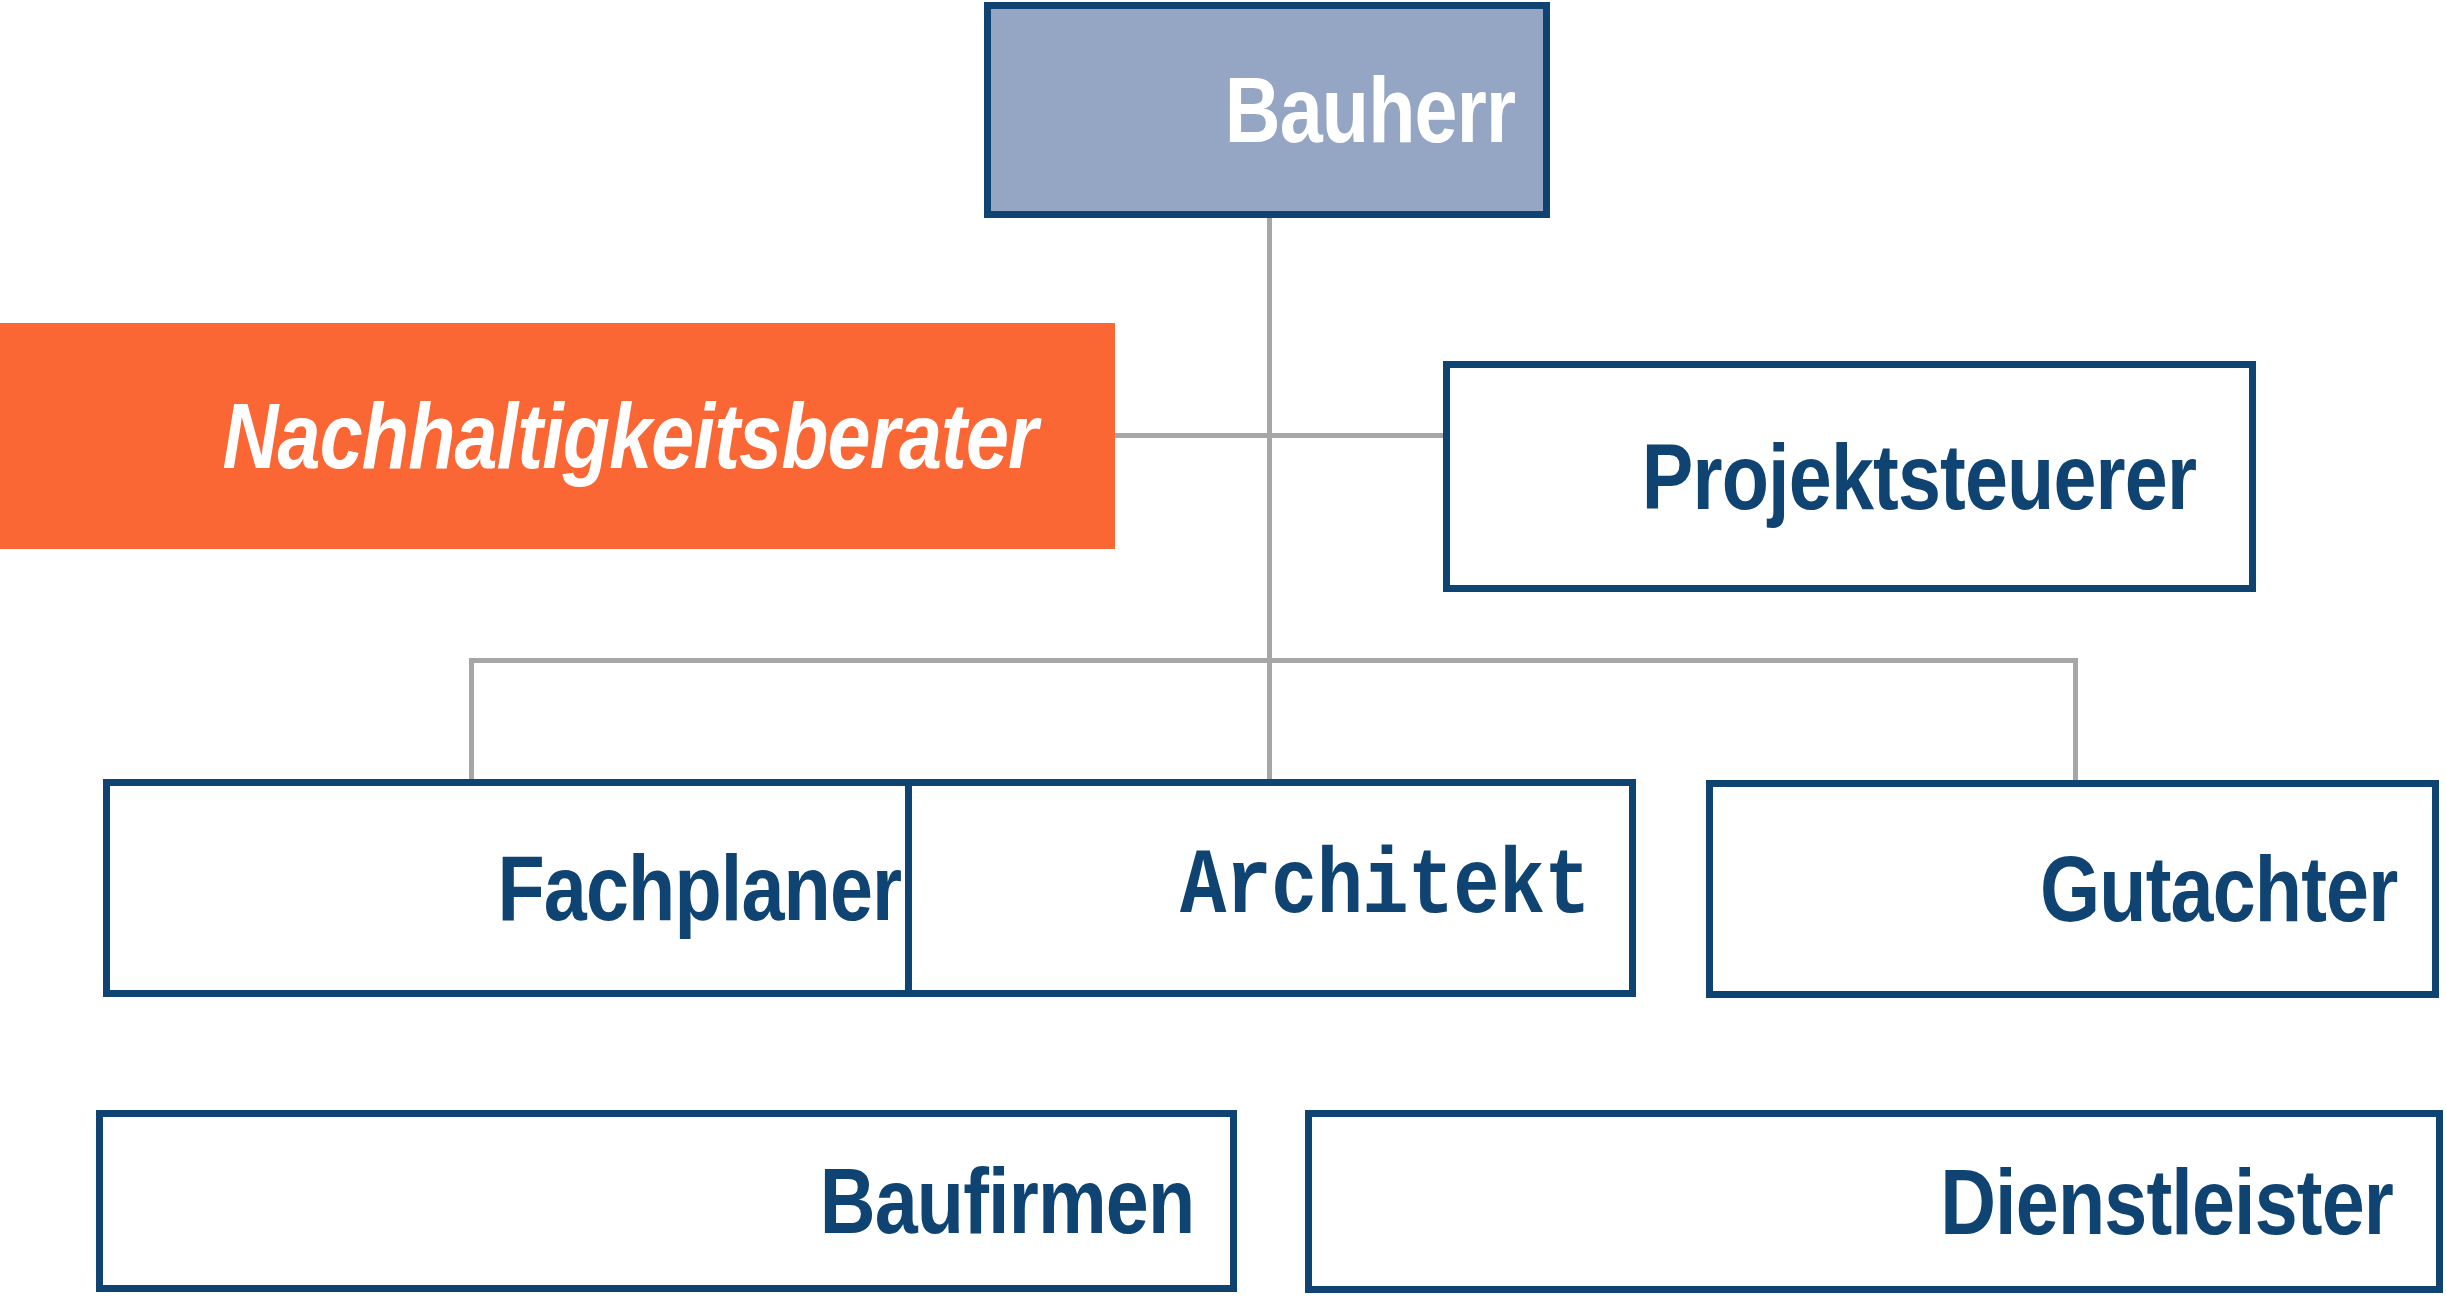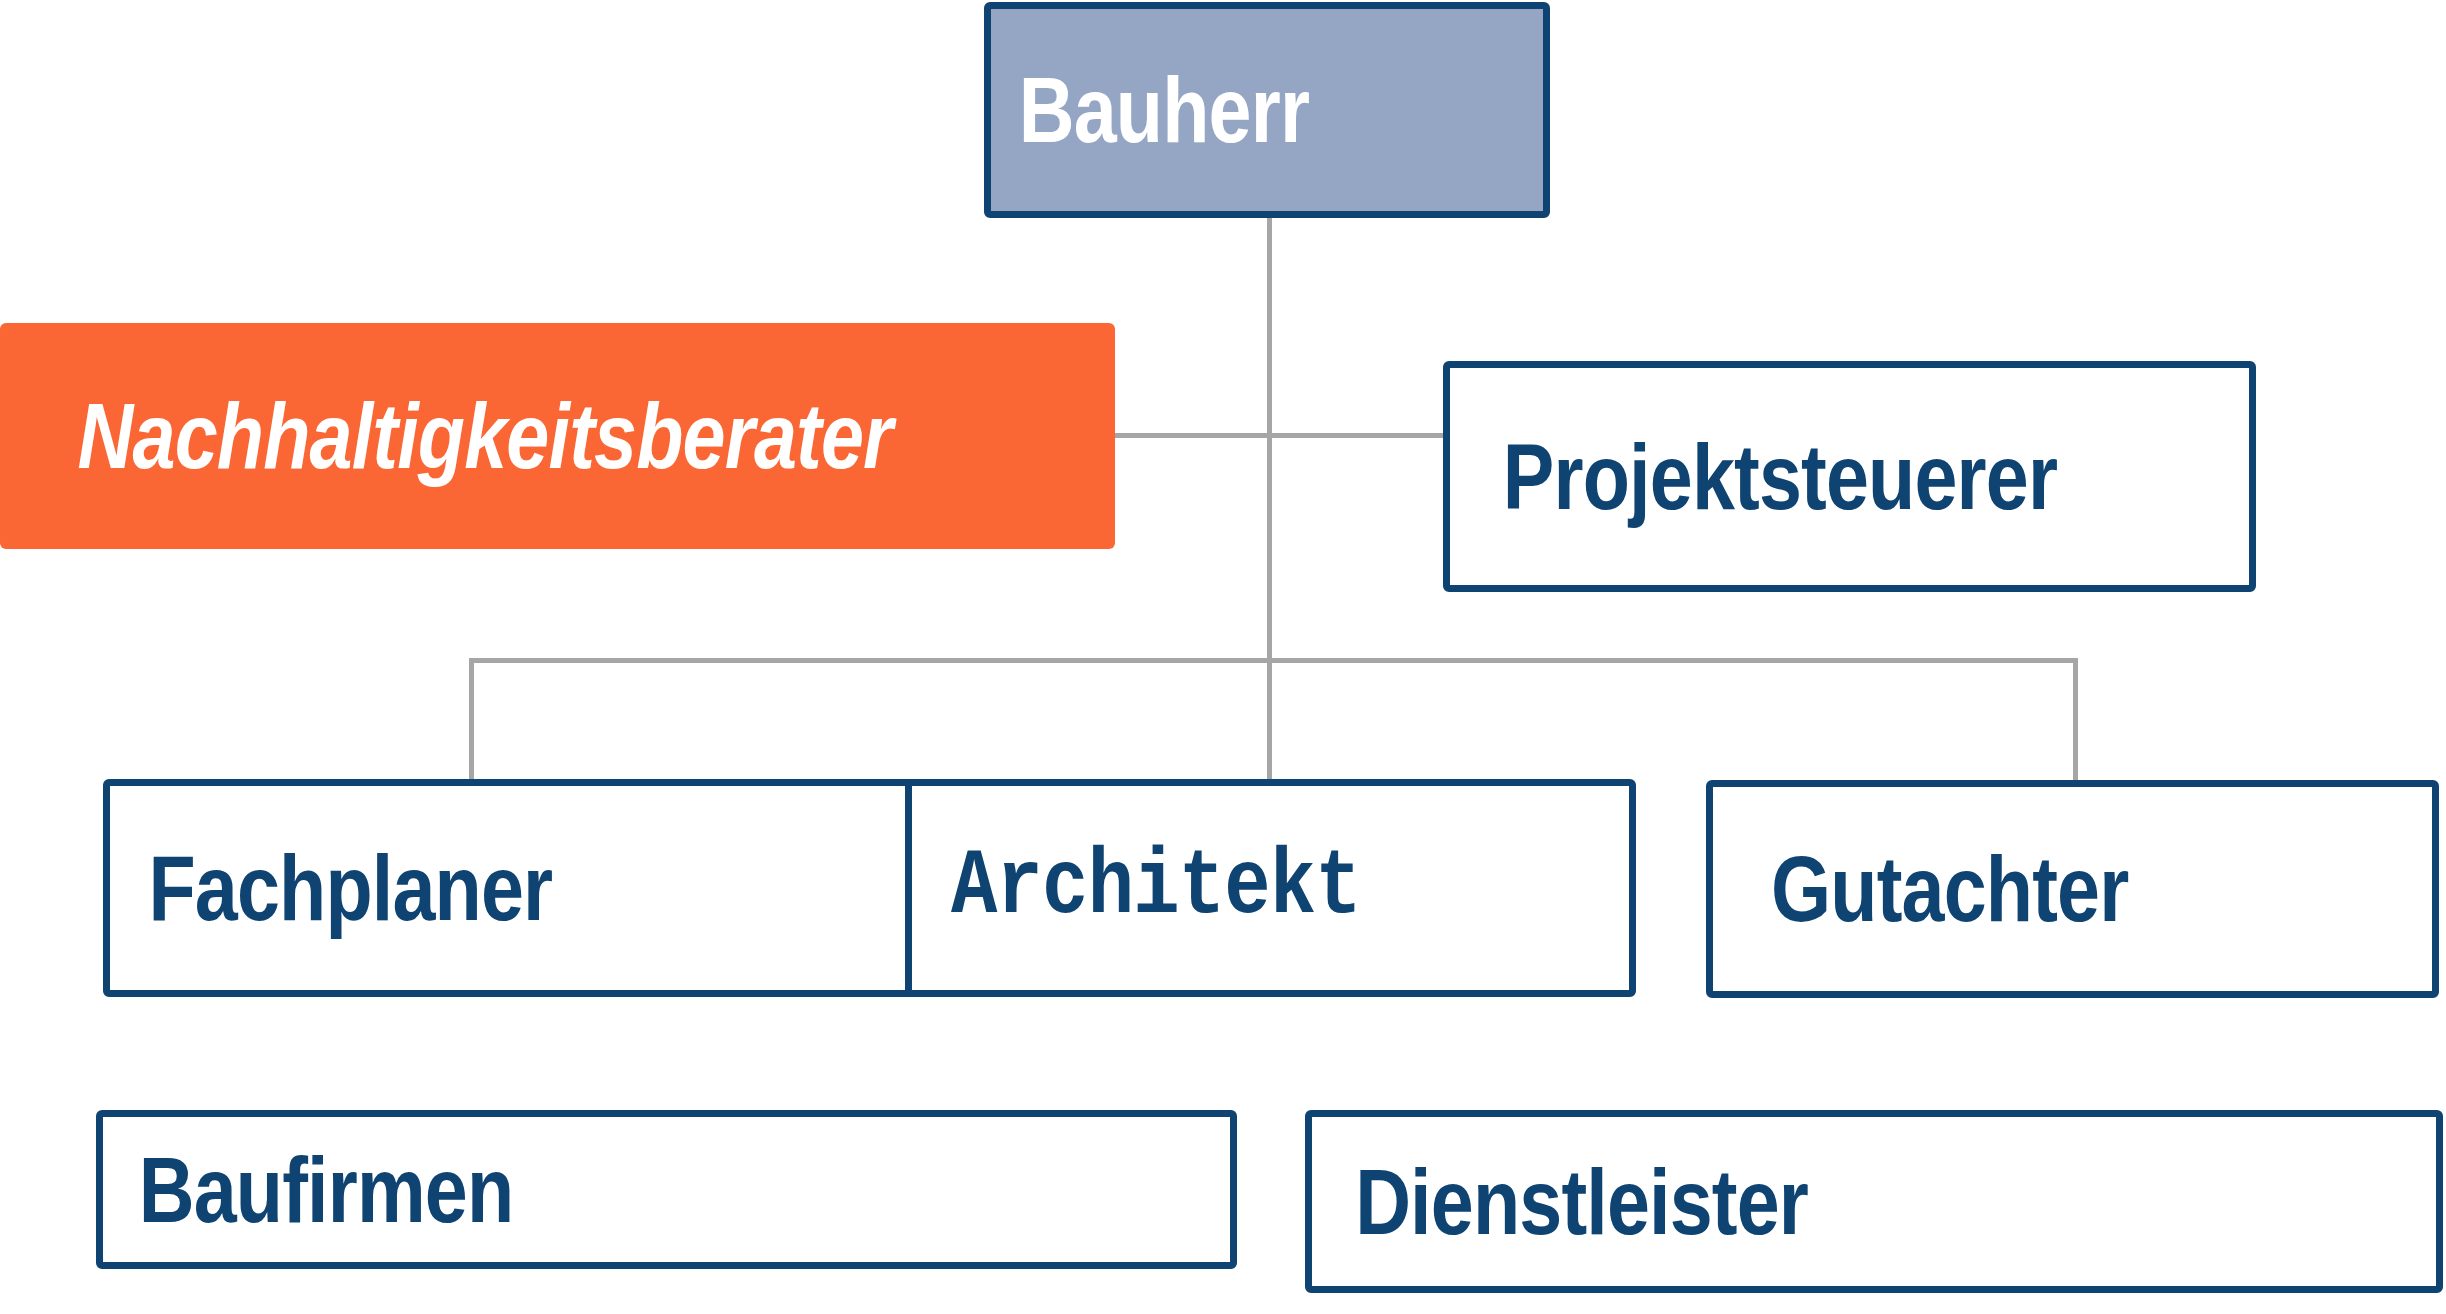--- a/index.html
+++ b/index.html
@@ -13,25 +13,24 @@
     height: 1314px;
     background: var(--bg, #ffffff);
     font-family: "Liberation Sans", sans-serif;
     overflow: hidden;
   }
   .node {
     position: absolute;
     box-sizing: border-box;
     display: flex;
     align-items: center;
-    justify-content: flex-start;
+    justify-content: flex-end;
     font-weight: bold;
     font-size: 92px;
     line-height: 1;
-    border-radius: 6px;
   }
   .node .label {
     display: inline-block;
     transform: scaleX(0.84);
     transform-origin: center center;
     white-space: nowrap;
     letter-spacing: -1px;
   }
   .outlined {
     background: #ffffff;
@@ -53,21 +52,21 @@
     background: var(--line);
   }
 
   
   #node-bauherr            { left: 984px;  top: 2px;    width: 566px;  height: 216px; }
   #node-nachhaltigkeitsberater { left: 0px; top: 323px; width: 1115px; height: 226px; font-style: italic; }
   #node-projektsteuerer    { left: 1443px; top: 315px;  width: 813px;  height: 231px; margin-top: 46px; }
   #node-fachplaner         { left: 103px;  top: 779px;  width: 844px;  height: 218px; }
   #node-architekt          { left: 905px;  top: 779px;  width: 731px;  height: 218px; font-family: Liberation Mono, monospace; }
   #node-gutachter          { left: 1706px; top: 780px;  width: 733px;  height: 218px; padding-left: 24px; }
-  #node-baufirmen          { left: 96px;   top: 1110px; width: 1141px; height: 159px; }
+  #node-baufirmen          { left: 96px;   top: 1110px; width: 1141px; height: 182px; }
   #node-dienstleister      { left: 1305px; top: 1110px; width: 1138px; height: 183px; }
 
   
   #line-root-vertical      { left: 1267px; top: 218px;  width: 5px;    height: 561px; }
   #line-lateral            { left: 1115px; top: 433px;  width: 328px;  height: 5px;   }
   #line-distribution       { left: 469px;  top: 658px;  width: 1609px; height: 5px;   }
   #line-drop-left          { left: 469px;  top: 658px;  width: 5px;    height: 121px; }
   #line-drop-right         { left: 2073px; top: 658px;  width: 5px;    height: 122px; }
 </style>
 </head>

